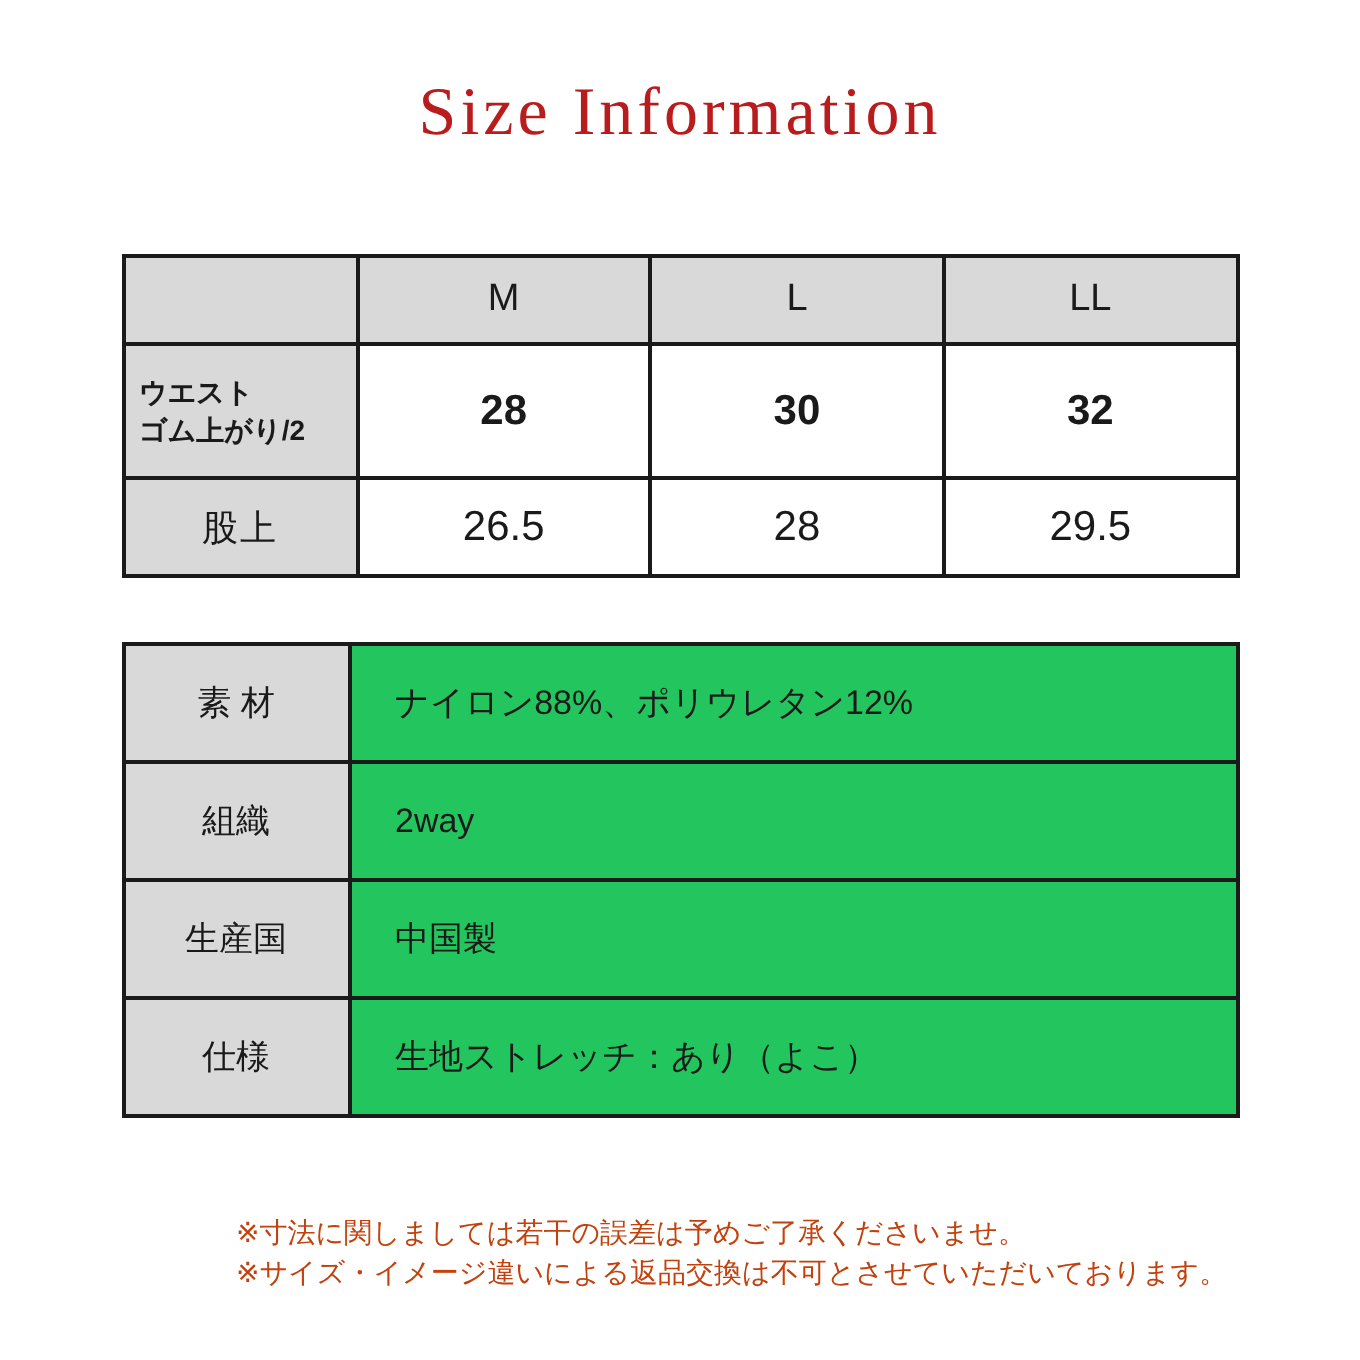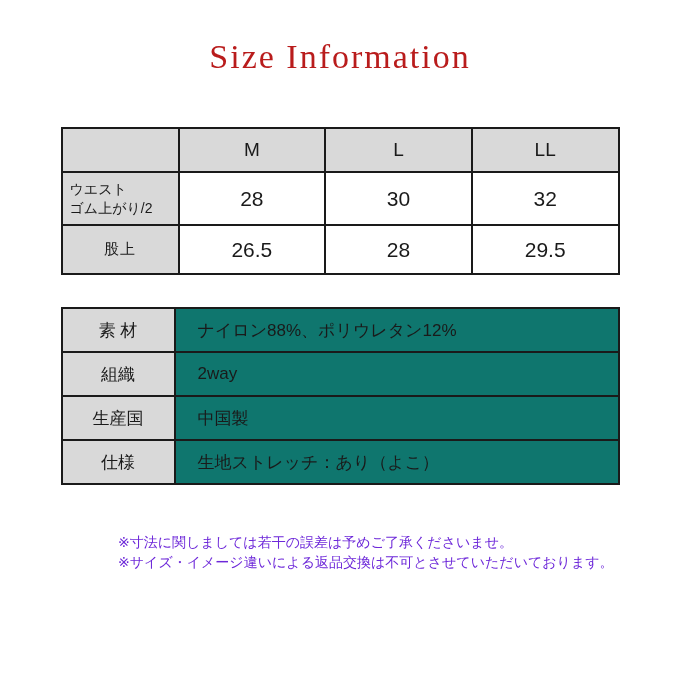--- a/index.html
+++ b/index.html
@@ -46,59 +46,59 @@
   .size-table .label-col { width: 117px; }
   .size-table .col-head {
     height: 44px;
     font-size: 19px;
     text-align: center;
     vertical-align: middle;
   }
   .size-table .row-label {
     text-align: center;
     vertical-align: middle;
-    font-size: 15px;
+    font-size: 18px;
     letter-spacing: 1px;
   }
   .size-table .row-label.small {
     font-size: 14px;
     line-height: 19px;
     text-align: left;
     padding: 4px 4px 4px 7px;
     letter-spacing: 0;
     white-space: pre-line;
   }
   .size-table td {
     text-align: center;
     vertical-align: middle;
     font-size: 21px;
     background: #ffffff;
     border-radius: 21px;
   }
-  .size-table tr.r1 td, .size-table tr.r1 th { height: 53px; }
+  .size-table tr.r1 td, .size-table tr.r1 th { height: 67px; font-weight: bold; }
   .size-table tr.r2 td, .size-table tr.r2 th { height: 49px; }
   
   .spec-table { margin-top: 32px; }
   .spec-table .row-label {
     width: 113px;
-    height: 44px;
+    height: 59px;
     text-align: center;
     vertical-align: middle;
     font-size: 17px;
   }
   .spec-table td {
     font-size: 17px;
     vertical-align: middle;
     padding: 0 10px 0 22px;
-    background: #0f766e;
+    background: #22c55e;
   }
   
   .notes {
     margin: 47px 0 0 118px;
-    color: #6d28d9;
+    color: #c2410c;
     font-size: 14px;
     line-height: 20px;
   }
   .notes p { margin: 0; }
 </style>
 </head>
 <body>
 
 <div class="page">
 

